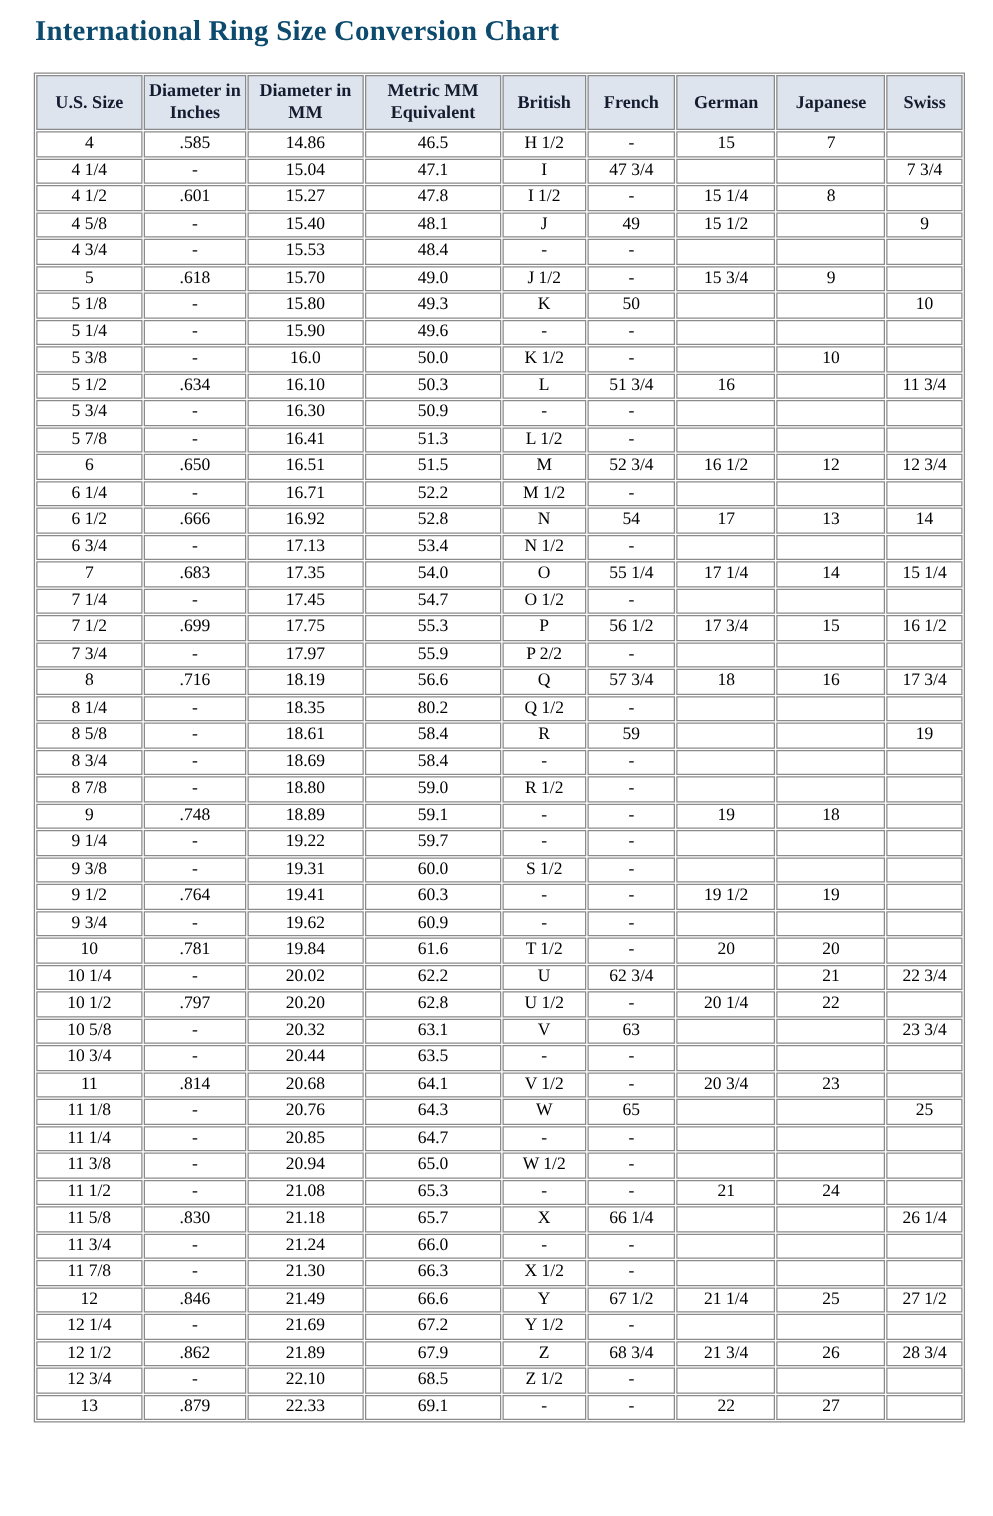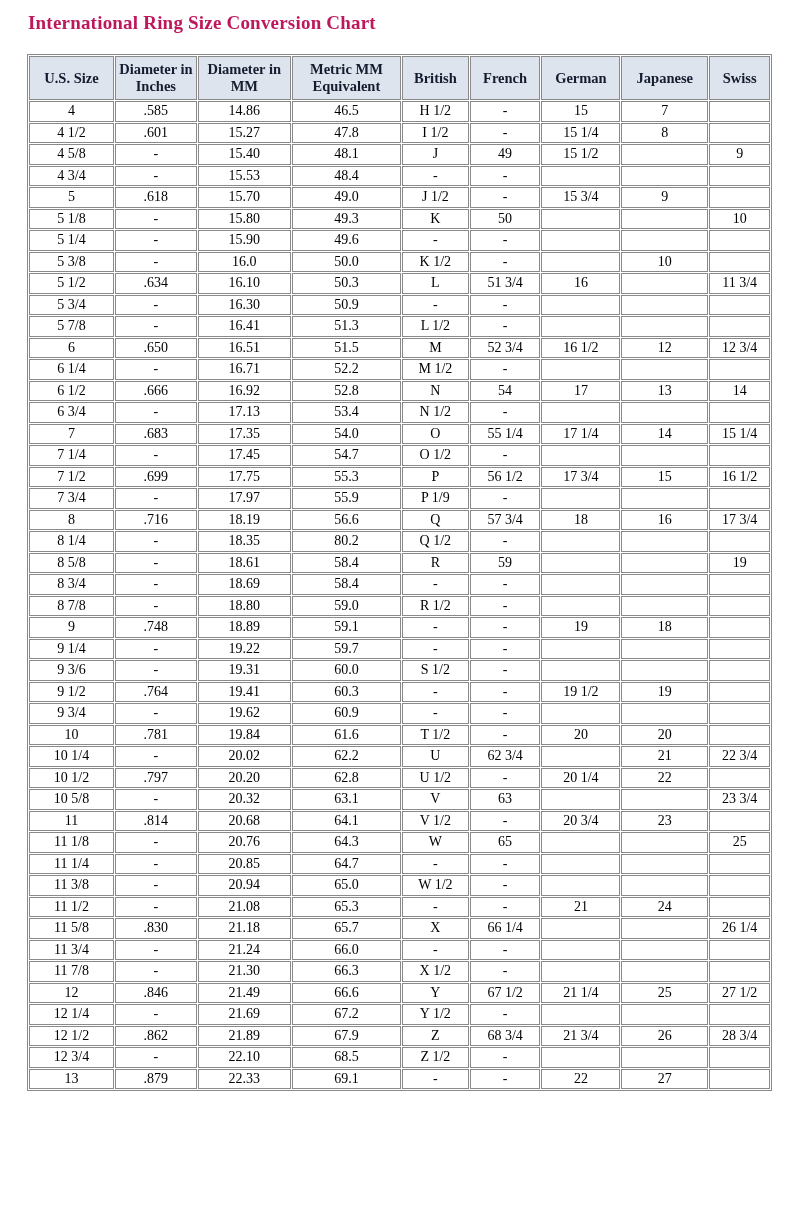--- a/index.html
+++ b/index.html
@@ -7,23 +7,23 @@
     padding: 0;
     background: #ffffff;
     font-family: "Liberation Serif", "DejaVu Serif", serif;
   }
   .page {
     width: 794px;
     box-sizing: border-box;
     padding: 8px 24px 10px 24px;
   }
   .page-title {
-    font-size: 19px;
+    font-size: 23px;
     font-weight: bold;
-    color: #be185d;
+    color: #0c4a6e;
     margin: 4px 0 20px 4px;
     letter-spacing: 0.2px;
   }
   table.ring-table {
     border-collapse: separate;
     border-spacing: 1px;
     table-layout: fixed;
     width: 745px;
     margin-left: 3px;
     border: 1px solid #8a8a8a;
@@ -101,20 +101,31 @@
           <td>.585</td>
           <td>14.86</td>
           <td>46.5</td>
           <td>H 1/2</td>
           <td>-</td>
           <td>15</td>
           <td>7</td>
           <td></td>
         </tr>
         <tr>
+          <td>4 1/4</td>
+          <td>-</td>
+          <td>15.04</td>
+          <td>47.1</td>
+          <td>I</td>
+          <td>47 3/4</td>
+          <td></td>
+          <td></td>
+          <td>7 3/4</td>
+        </tr>
+        <tr>
           <td>4 1/2</td>
           <td>.601</td>
           <td>15.27</td>
           <td>47.8</td>
           <td>I 1/2</td>
           <td>-</td>
           <td>15 1/4</td>
           <td>8</td>
           <td></td>
         </tr>
@@ -292,21 +303,21 @@
           <td>56 1/2</td>
           <td>17 3/4</td>
           <td>15</td>
           <td>16 1/2</td>
         </tr>
         <tr>
           <td>7 3/4</td>
           <td>-</td>
           <td>17.97</td>
           <td>55.9</td>
-          <td>P 1/9</td>
+          <td>P 2/2</td>
           <td>-</td>
           <td></td>
           <td></td>
           <td></td>
         </tr>
         <tr>
           <td>8</td>
           <td>.716</td>
           <td>18.19</td>
           <td>56.6</td>
@@ -376,21 +387,21 @@
           <td>-</td>
           <td>19.22</td>
           <td>59.7</td>
           <td>-</td>
           <td>-</td>
           <td></td>
           <td></td>
           <td></td>
         </tr>
         <tr>
-          <td>9 3/6</td>
+          <td>9 3/8</td>
           <td>-</td>
           <td>19.31</td>
           <td>60.0</td>
           <td>S 1/2</td>
           <td>-</td>
           <td></td>
           <td></td>
           <td></td>
         </tr>
         <tr>
@@ -451,20 +462,31 @@
         <tr>
           <td>10 5/8</td>
           <td>-</td>
           <td>20.32</td>
           <td>63.1</td>
           <td>V</td>
           <td>63</td>
           <td></td>
           <td></td>
           <td>23 3/4</td>
+        </tr>
+        <tr>
+          <td>10 3/4</td>
+          <td>-</td>
+          <td>20.44</td>
+          <td>63.5</td>
+          <td>-</td>
+          <td>-</td>
+          <td></td>
+          <td></td>
+          <td></td>
         </tr>
         <tr>
           <td>11</td>
           <td>.814</td>
           <td>20.68</td>
           <td>64.1</td>
           <td>V 1/2</td>
           <td>-</td>
           <td>20 3/4</td>
           <td>23</td>

